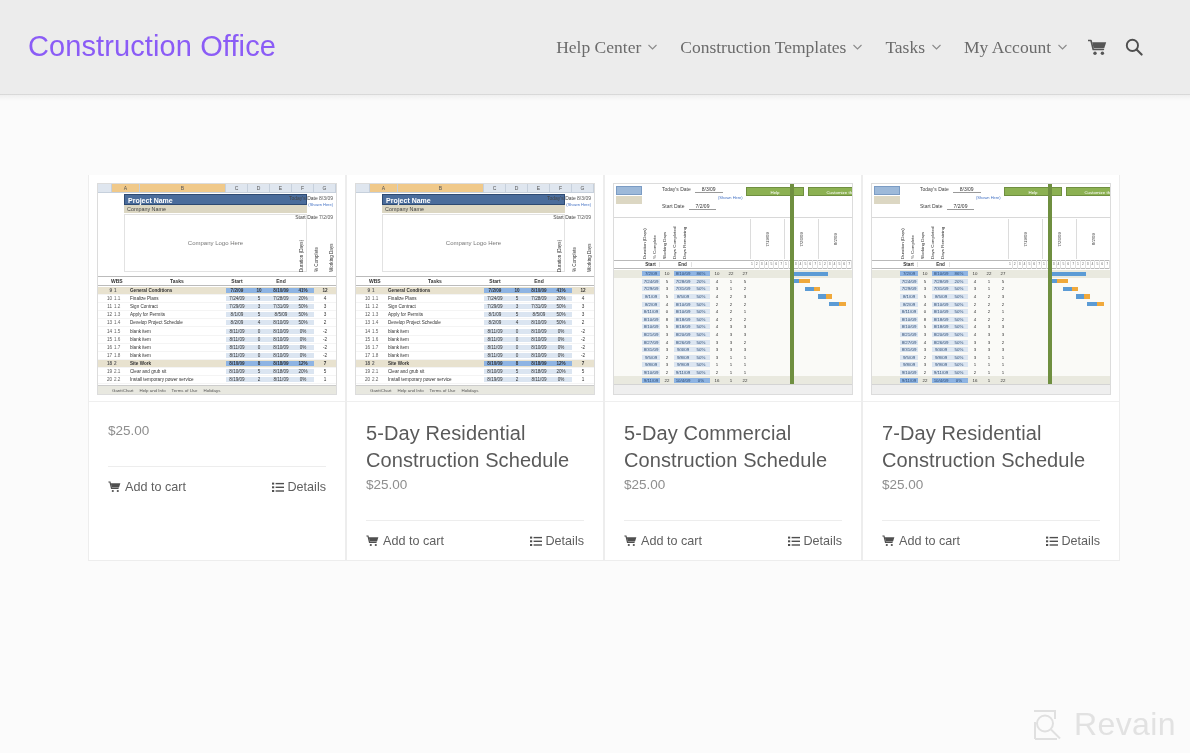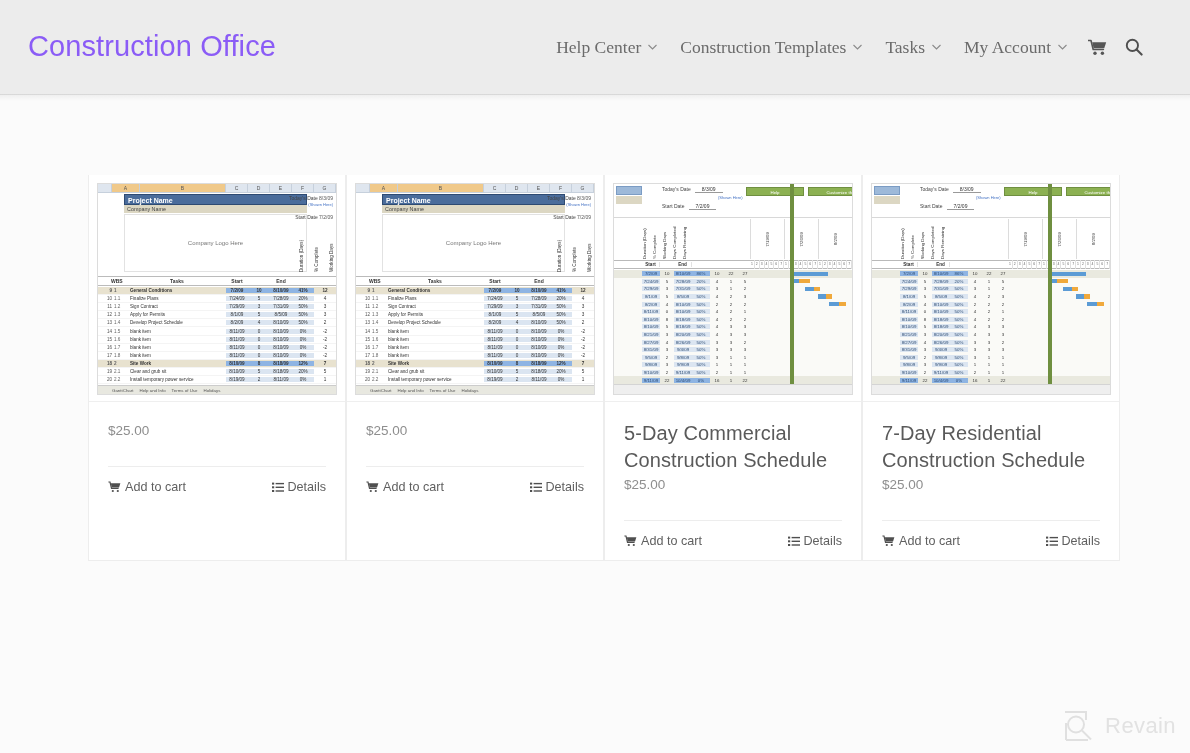--- a/index.html
+++ b/index.html
@@ -300,21 +300,21 @@
     position: absolute;
     right: 14px;
     bottom: 10px;
     display: flex;
     align-items: center;
     gap: 9px;
     pointer-events: none;
     z-index: 50;
   }
   #revain-watermark .rw-text {
-    font-size: 22px;
+    font-size: 32px;
     color: #e2e2e2;
     letter-spacing: .4px;
     font-weight: 400;
   }
   #revain-watermark svg { display:block; }
 </style>
 </head>
 <body>
 
 <header id="site-header">
@@ -755,20 +755,21 @@
             <div class="ss-tabs">
                 <span>GanttChart</span>
                 <span>Help and Info</span>
                 <span>Terms of Use</span>
                 <span>Holidays</span>
               </div>
           </div>
         </div>
       </div>
       <div class="card-info">
+        <h2 class="card-title">5-Day Residential Construction Schedule</h2>
         <div class="card-price">$25.00</div>
       </div>
       <div class="card-actions">
         <div class="card-action">
           <span>
             <svg width="13" height="12" viewBox="0 0 13 12">
                 <path d="M0.4 1 H2 L3.5 7.3 H10.6" fill="none" stroke="#4f4f4f" stroke-width="1.2"></path>
                 <path d="M2.8 2.3 H12.4 L11 6.4 H3.7 Z" fill="#4f4f4f"></path>
                 <circle cx="4.8" cy="10" r="1.1" fill="#4f4f4f"></circle>
                 <circle cx="9.8" cy="10" r="1.1" fill="#4f4f4f"></circle>

